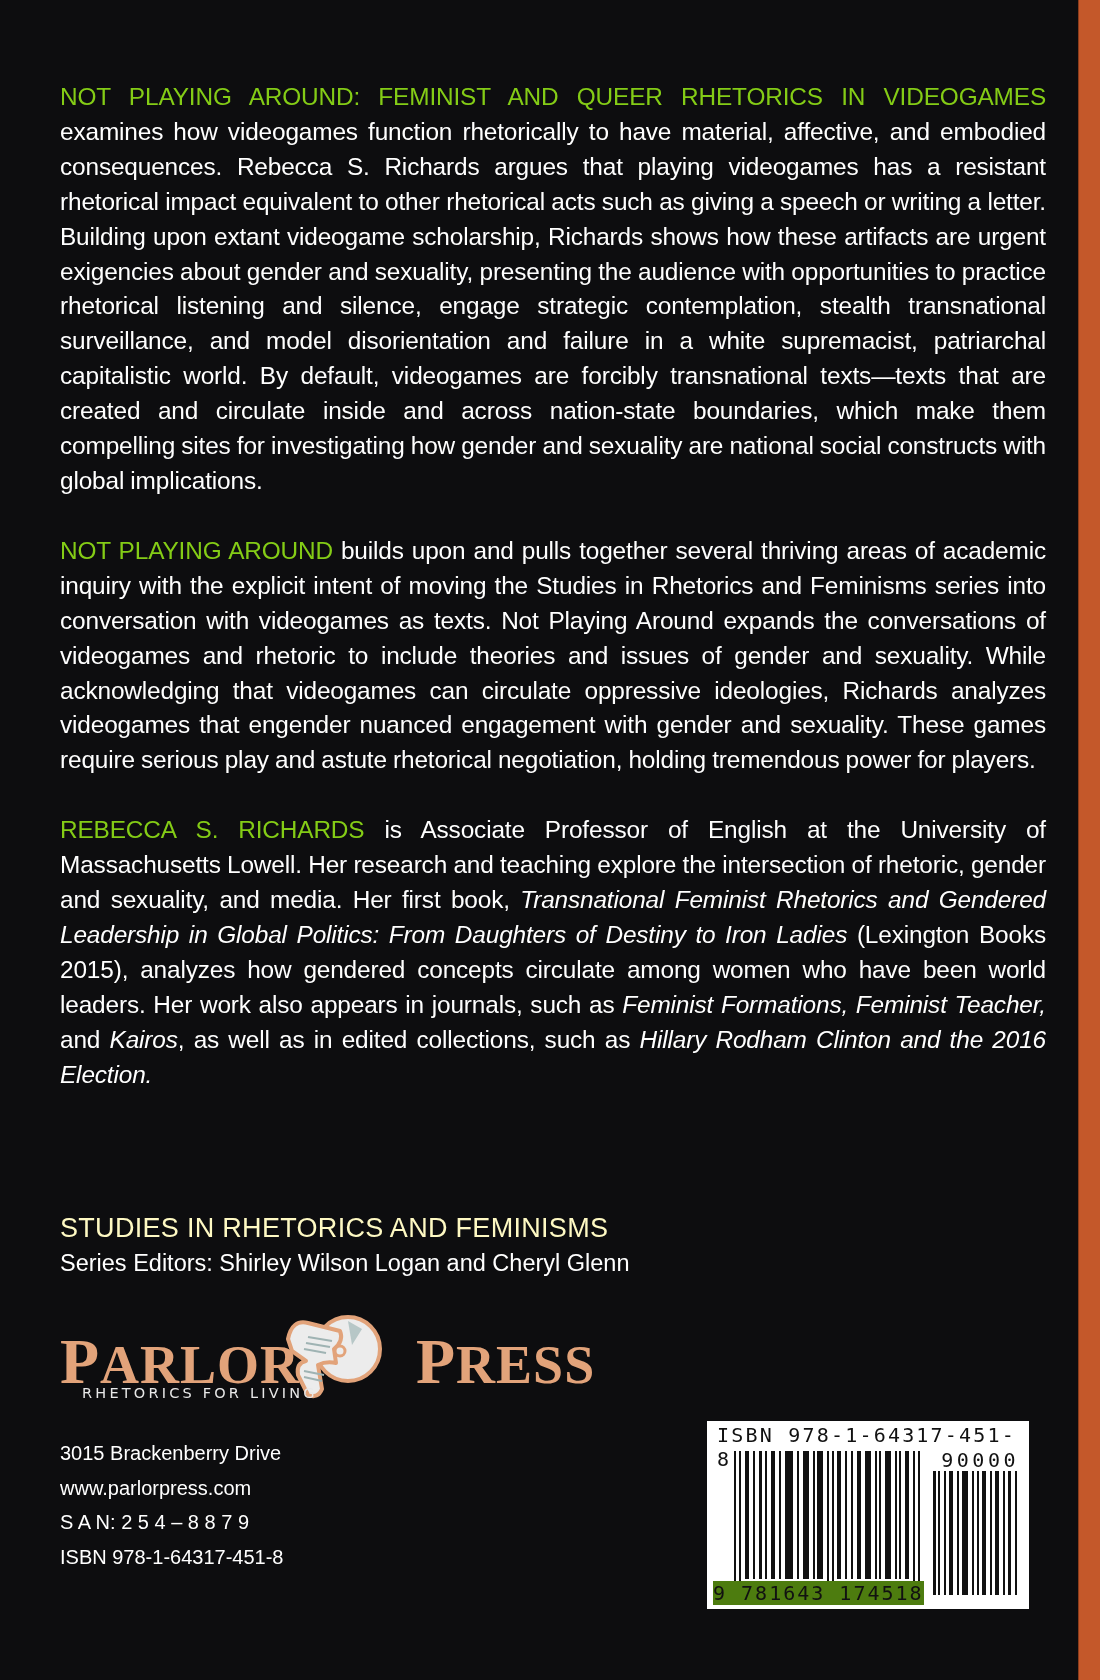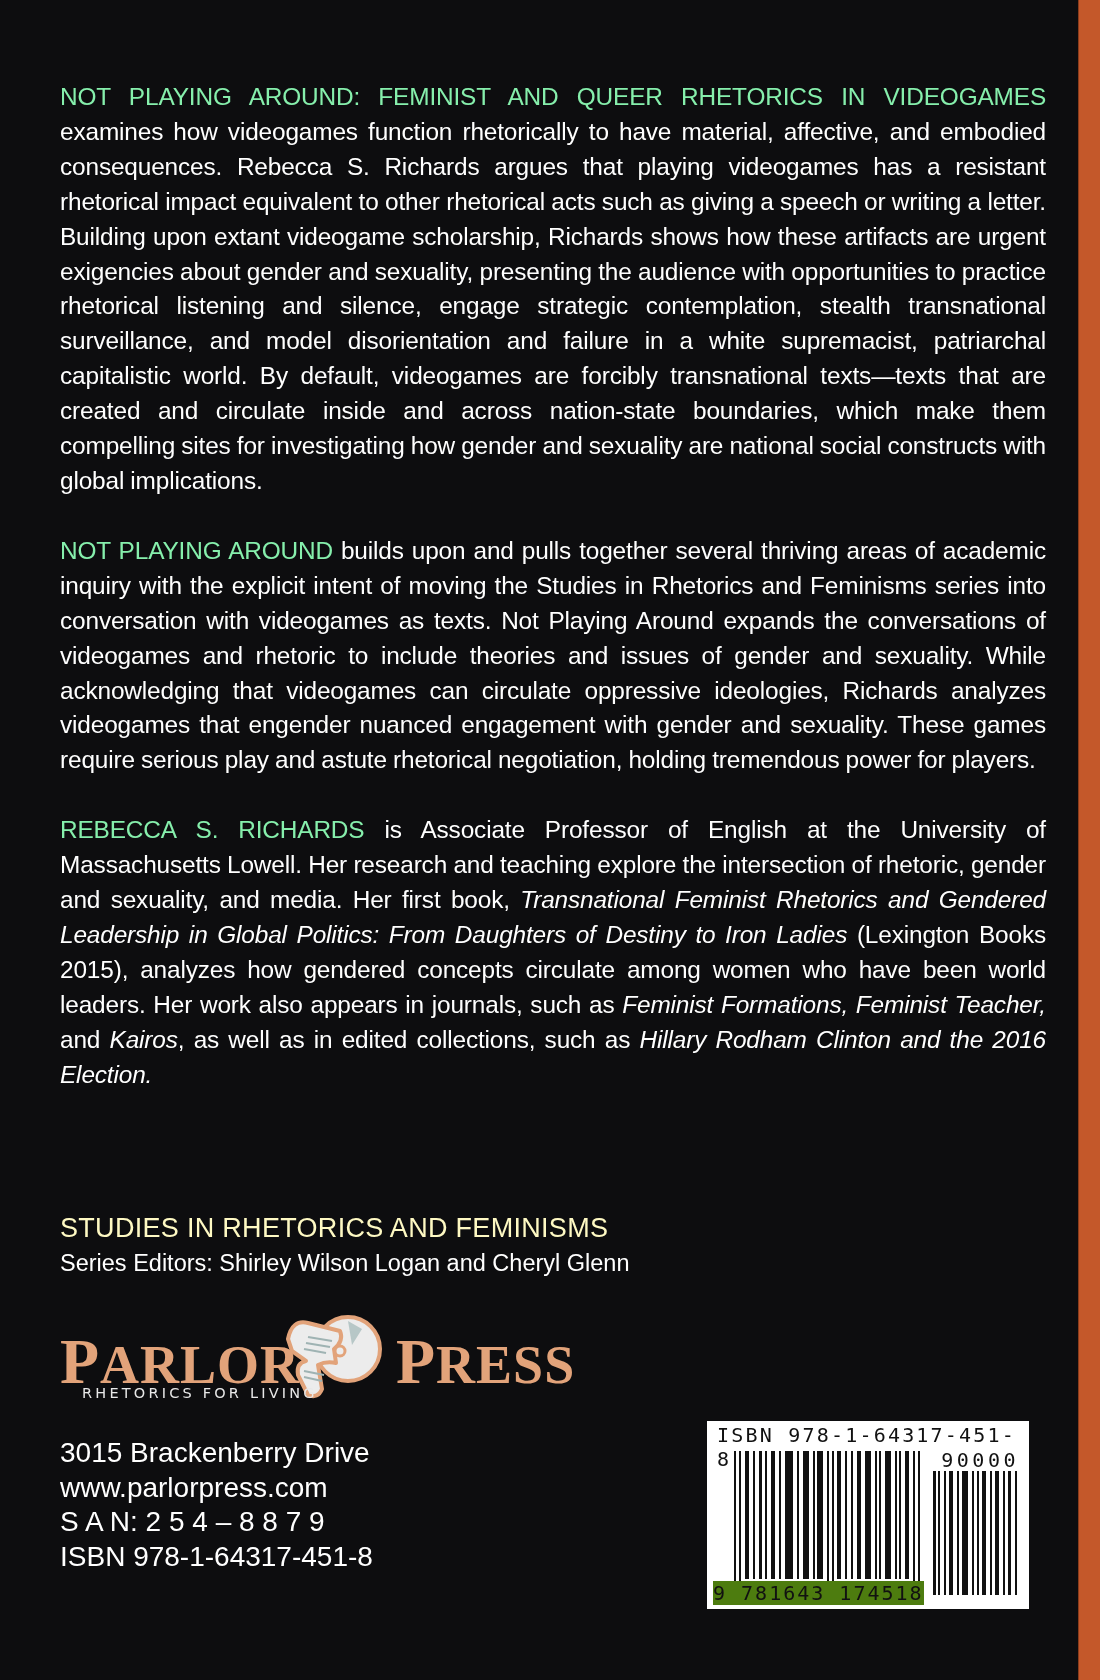--- a/index.html
+++ b/index.html
@@ -19,21 +19,21 @@
     position: absolute; left: 60px; top: 80px; width: 986px;
   }
   .para {
     font-size: 24.4px;
     line-height: 34.9px;
     text-align: justify;
     margin: 0 0 35px 0;
     letter-spacing: -0.15px;
     word-spacing: -0.5px;
   }
-  .accent { color: #86efac; }
+  .accent { color: #84cc16; }
   .ital { font-style: italic; }
   .series {
     position: absolute; left: 60px; top: 1211px;
   }
   .series-title {
     color: #fef9c3; font-size: 27px; letter-spacing: 0.3px; line-height: 34px;
   }
   .series-editors {
     font-size: 23.5px; line-height: 32px; margin-top: 2px; text-align: center;
   }
@@ -47,21 +47,21 @@
   }
   .logo-word .cap { font-size: 64px; }
   .logo-tag {
     position: absolute; left: 22px; top: 80px;
     font-family: "DejaVu Sans", sans-serif;
     color: #e8e8e8; font-size: 14.5px; letter-spacing: 3.2px;
   }
   .logo-emblem { position: absolute; left: 218px; top: 0; }
   .address {
     position: absolute; left: 60px; top: 1436px;
-    font-size: 28px; line-height: 34.5px;
+    font-size: 20px; line-height: 34.5px;
   }
   .address div { white-space: nowrap; }
   .barcode {
     position: absolute; left: 707px; top: 1421px; width: 322px; height: 188px;
     background: #ffffff; color: #111;
   }
   .bc-isbn {
     position: absolute; left: 10px; top: 2px;
     font-family: "DejaVu Sans Mono", monospace; font-size: 20px; letter-spacing: 2.2px;
   }
@@ -100,21 +100,21 @@
     <circle cx="70" cy="44" r="32" fill="#ececec" stroke="#e2a37a" stroke-width="4"></circle>
     <path d="M70 16 L74 40 L84 24 Z" fill="#b7c7c7"></path>
     <path d="M10 34 Q14 14 30 18 L62 26 Q66 36 56 44 L58 58 Q48 56 40 60 L44 84 Q40 94 30 90 L20 70 Q18 58 28 56 L14 46 Z" fill="#ececec" stroke="#e2a37a" stroke-width="4" stroke-linejoin="round"></path>
     <line x1="30" y1="32" x2="54" y2="36" stroke="#9fb3b3" stroke-width="2"></line>
     <line x1="28" y1="38" x2="52" y2="42" stroke="#9fb3b3" stroke-width="2"></line>
     <line x1="26" y1="44" x2="48" y2="48" stroke="#9fb3b3" stroke-width="2"></line>
     <line x1="26" y1="66" x2="46" y2="70" stroke="#9fb3b3" stroke-width="2"></line>
     <line x1="26" y1="72" x2="44" y2="76" stroke="#9fb3b3" stroke-width="2"></line>
     <circle cx="62" cy="46" r="5" fill="#ececec" stroke="#e2a37a" stroke-width="3"></circle>
   </svg>
-  <div class="logo-word" style="left:336px;"><span class="cap">P</span><span>RESS</span></div>
+  <div class="logo-word" style="left:356px;"><span class="cap">P</span><span>RESS</span></div>
   <div class="logo-tag">RHETORICS FOR LIVING</div>
 </div>
 
 <div class="address">
   <div>3015 Brackenberry Drive</div>
   <div>www.parlorpress.com</div>
   <div>S A N: 2 5 4 – 8 8 7 9</div>
   <div>ISBN 978-1-64317-451-8</div>
 </div>
 

